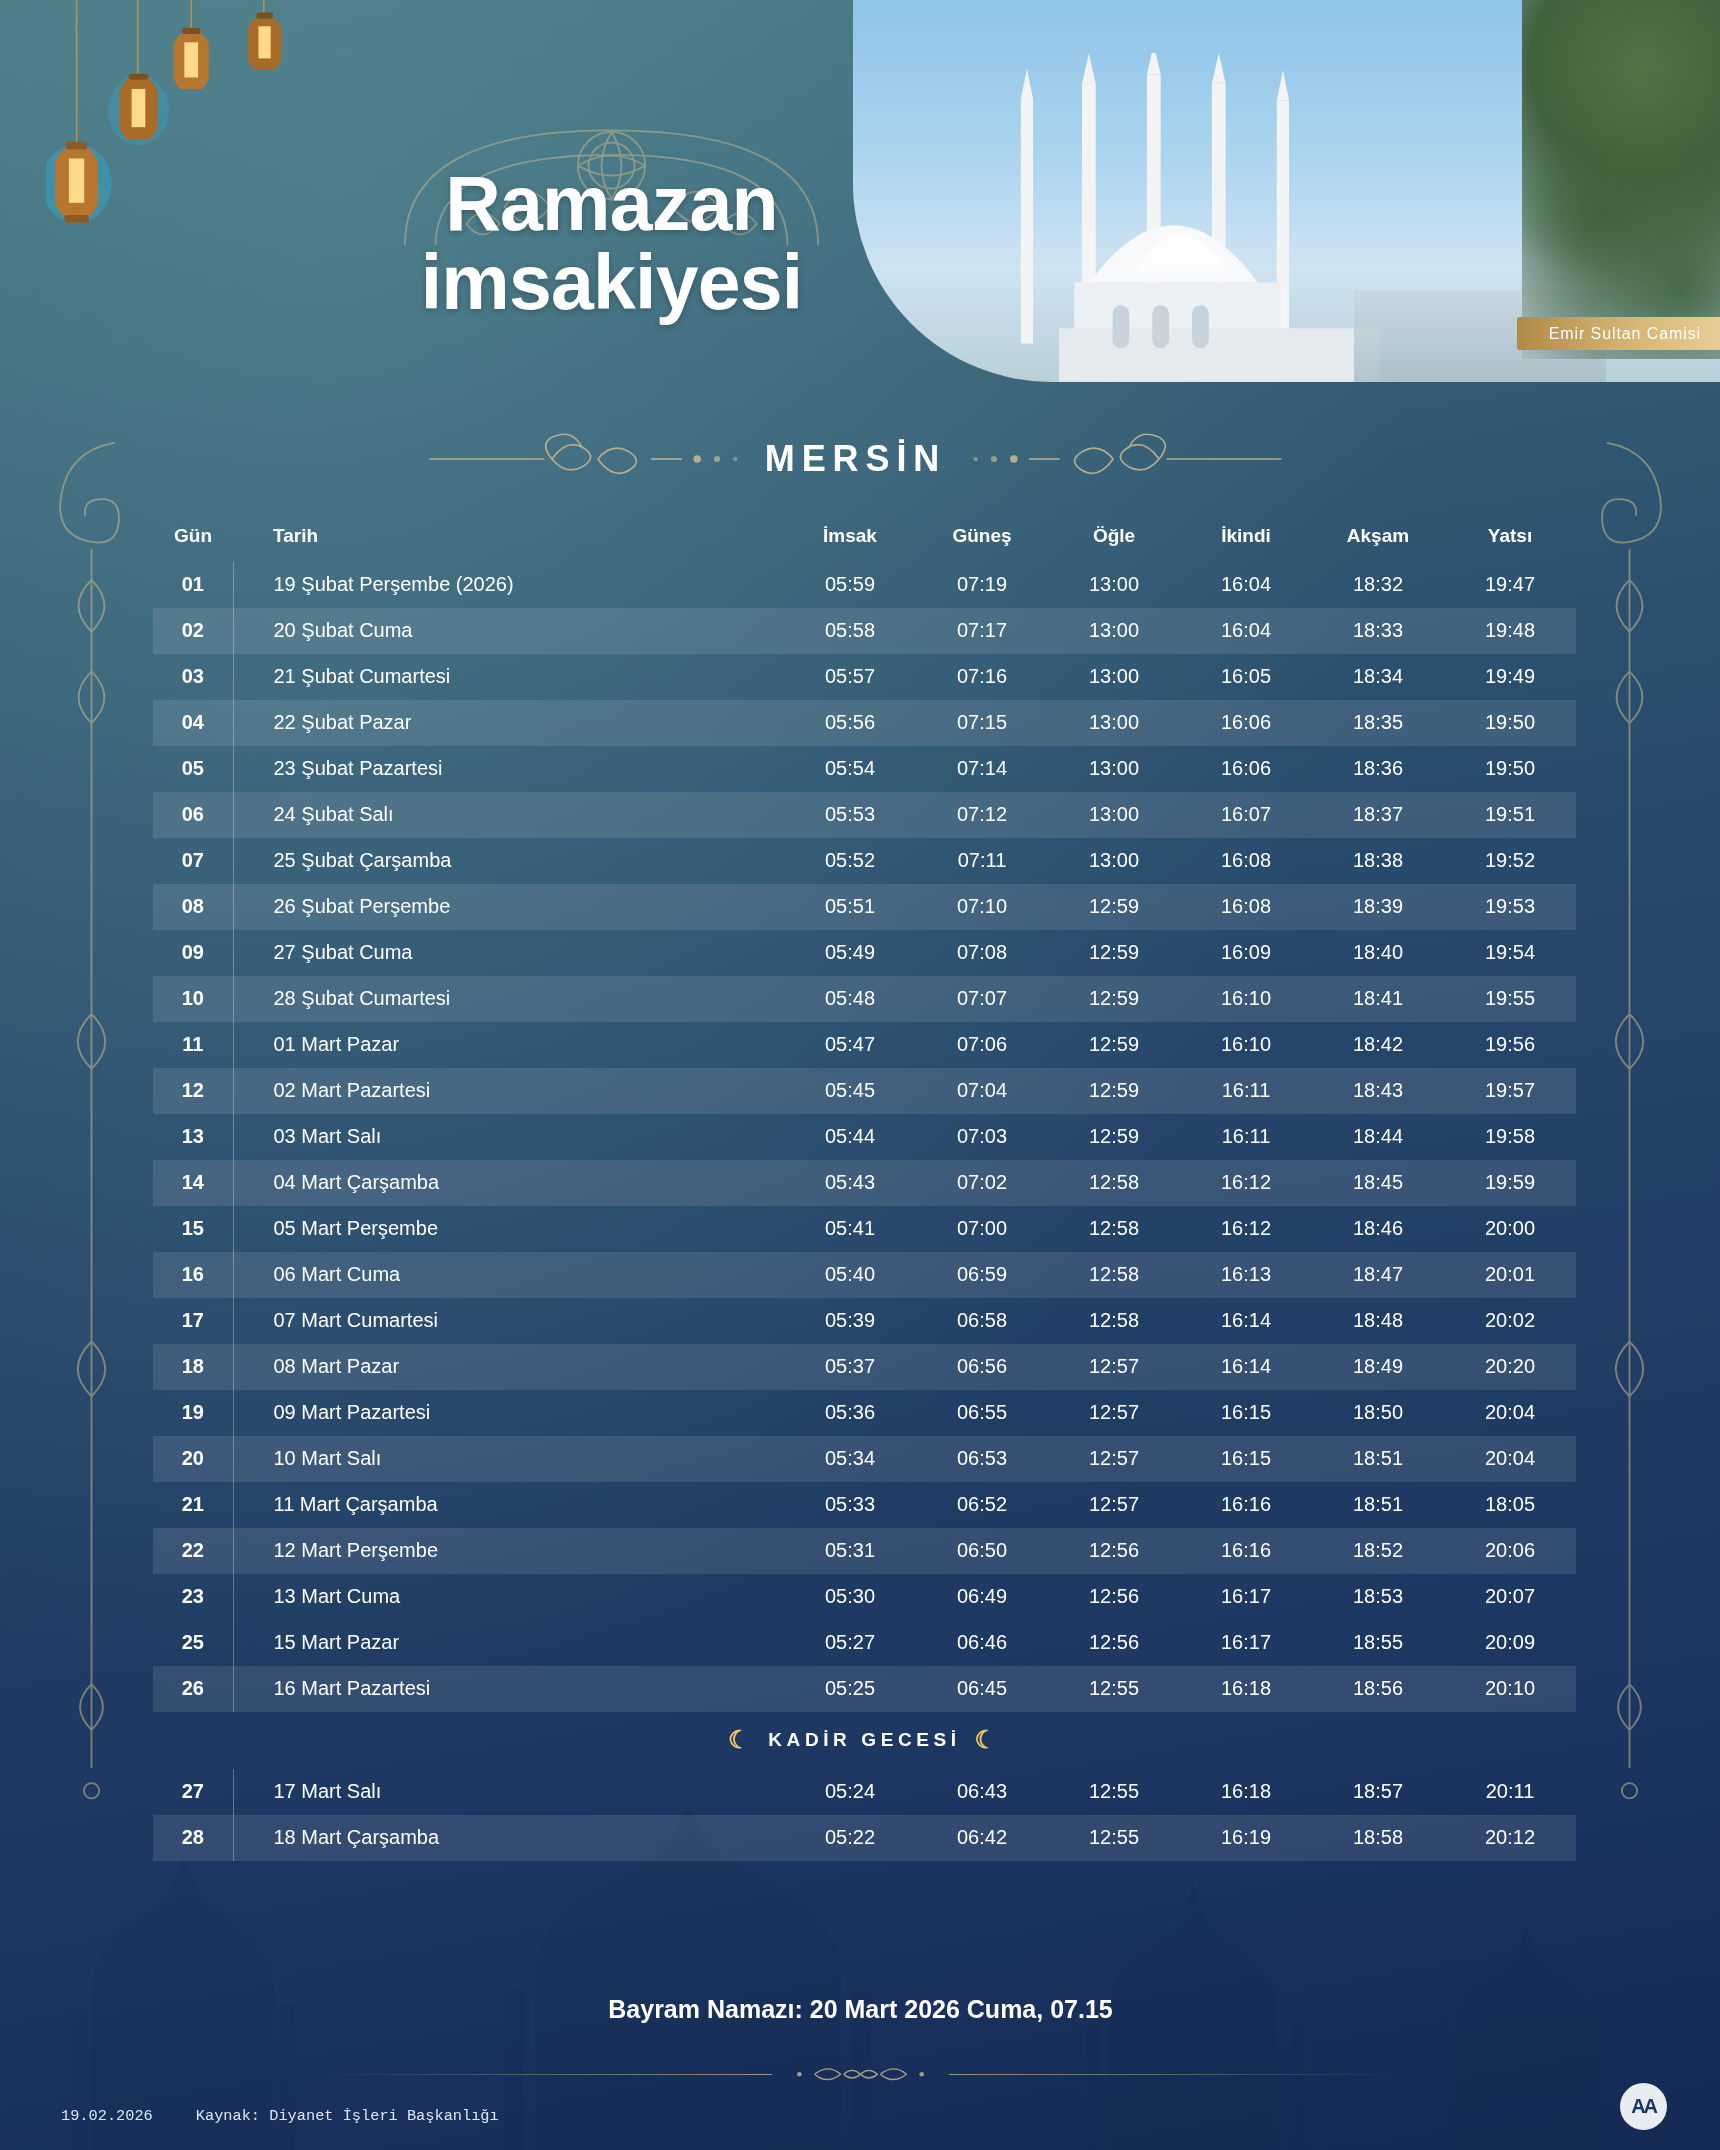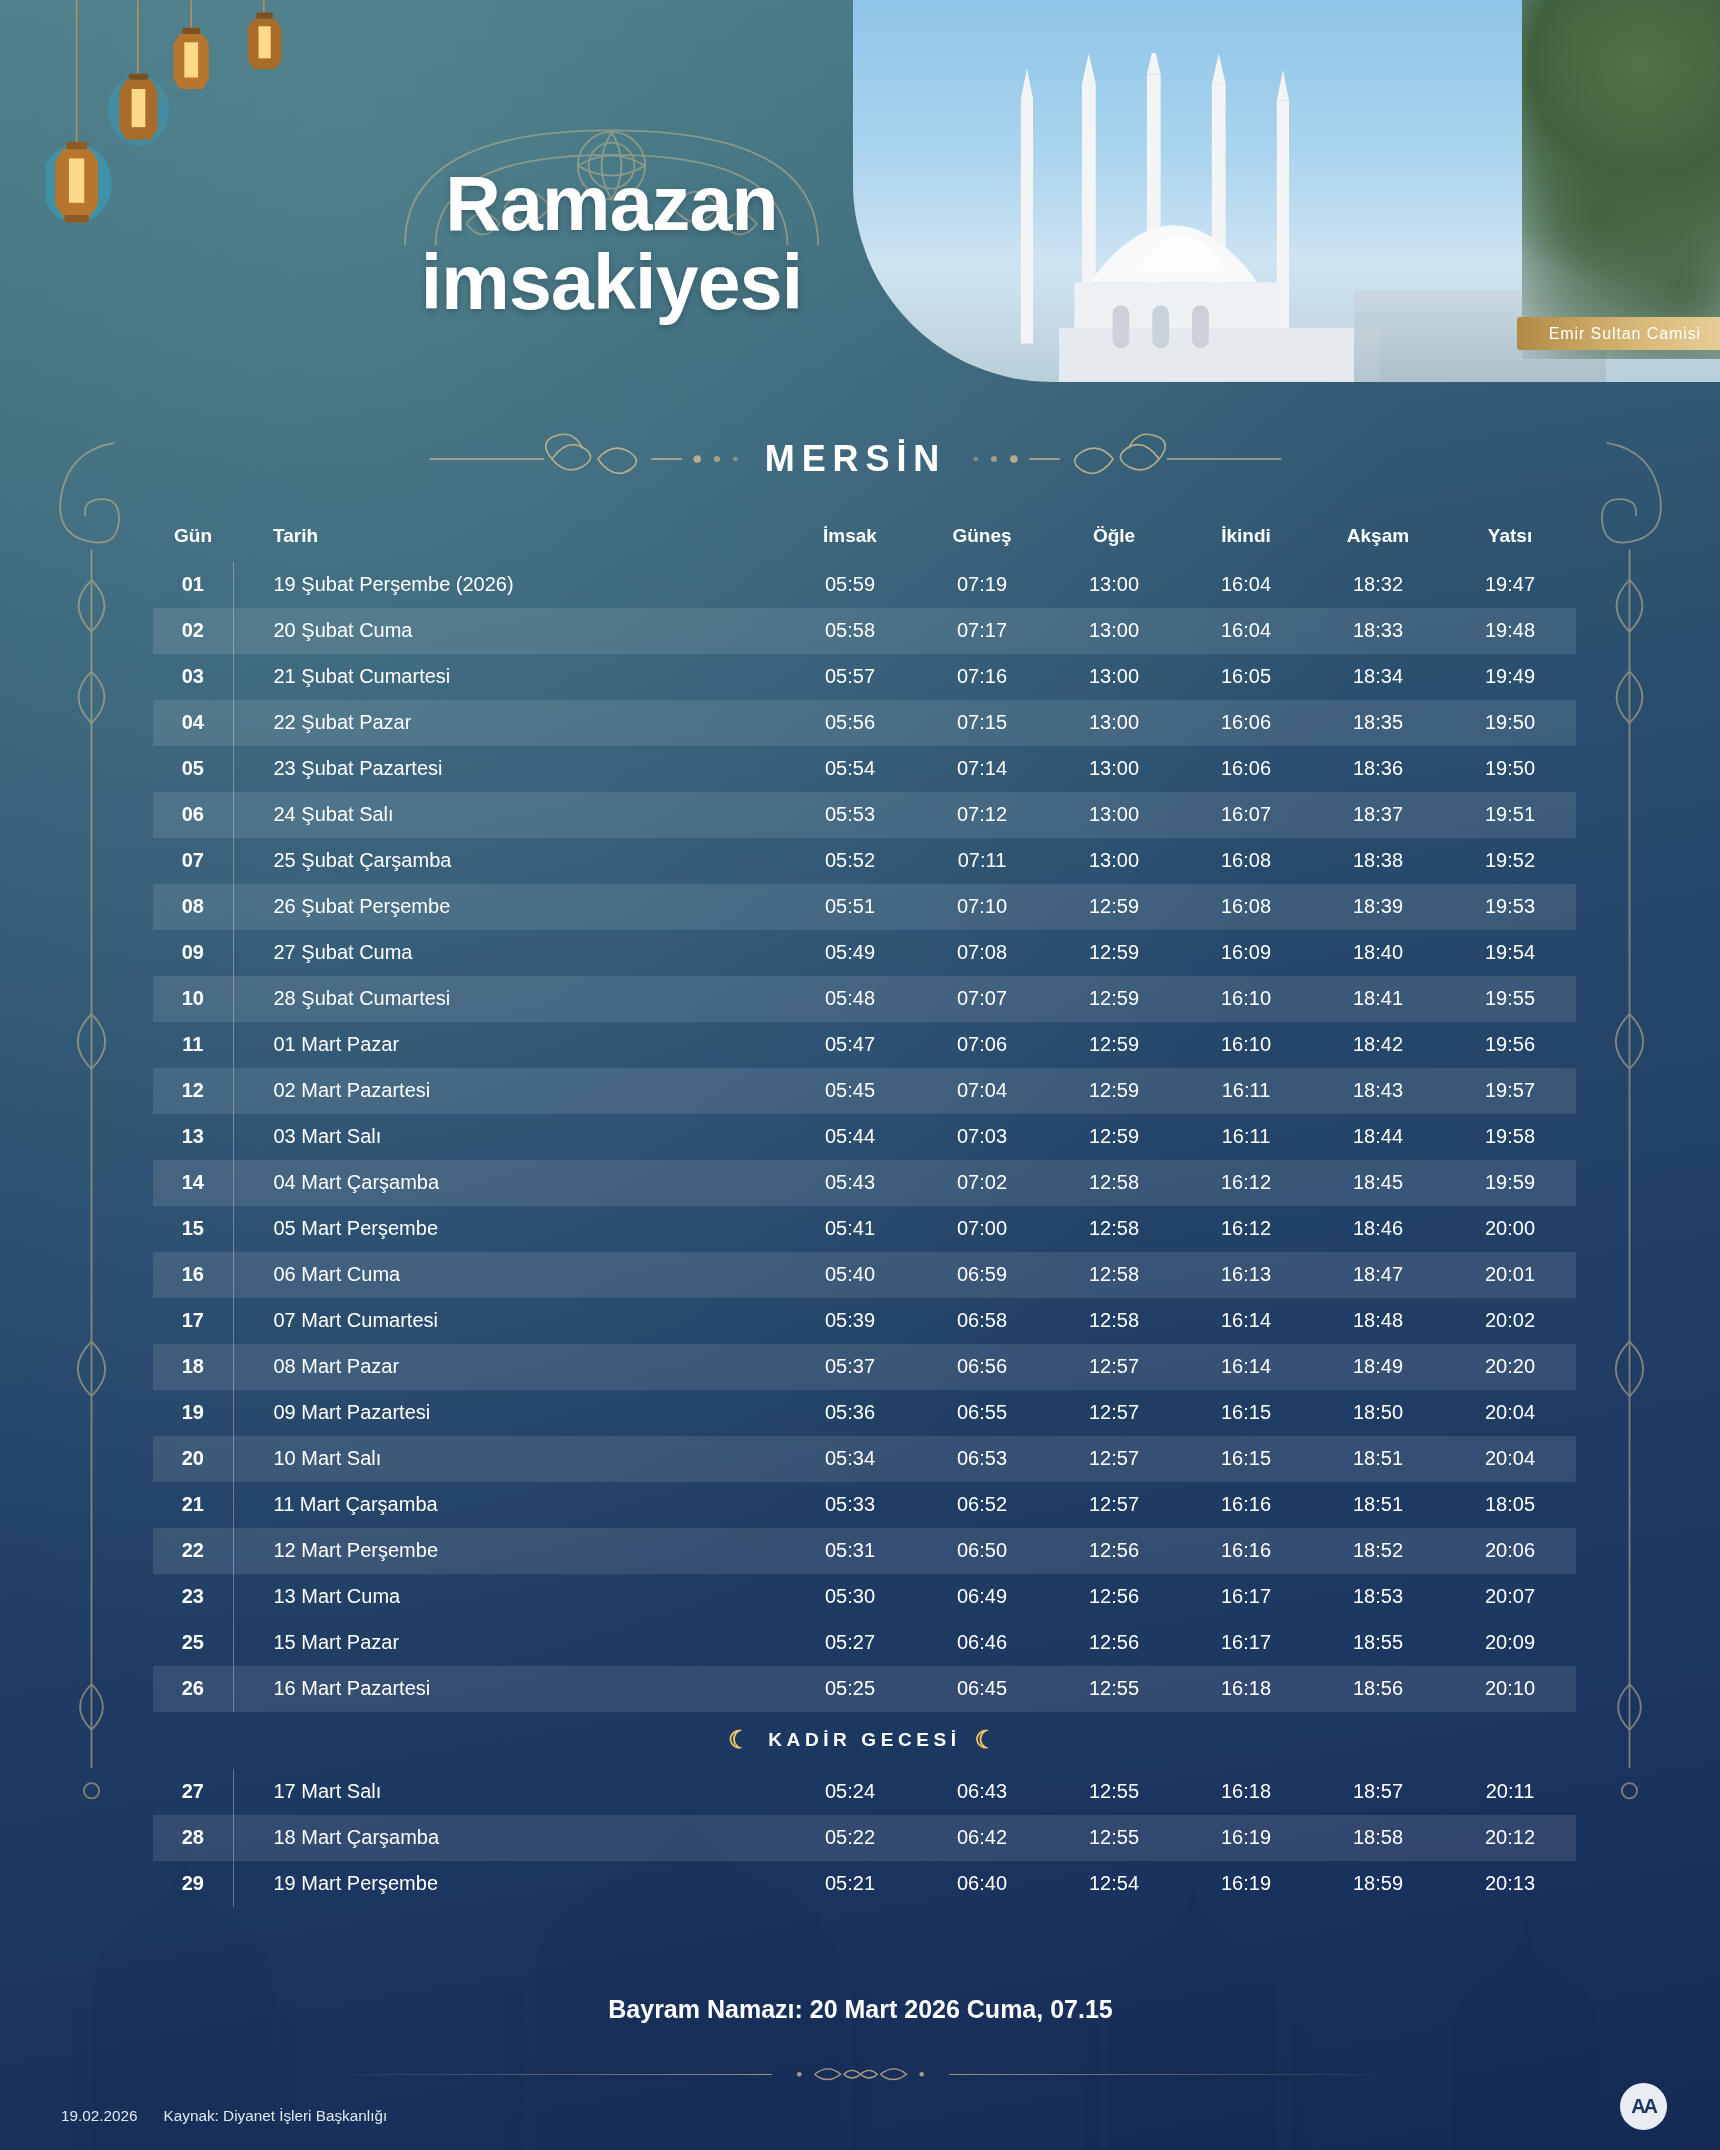--- a/index.html
+++ b/index.html
@@ -209,23 +209,24 @@
     height: 18.4px;
     display: flex; align-items: center; justify-content: center; gap: 12.2px;
     opacity: .8;
     z-index: 4;
   }
   .rule-line { flex: 1; height: 0.8px; background: linear-gradient(to right, rgba(203,185,140,0), rgba(203,185,140,.9)); }
   .rule-line.r { background: linear-gradient(to left, rgba(203,185,140,0), rgba(203,185,140,.9)); }
   .footer {
     position: absolute;
     bottom: 26px; left: 61px; right: 61px;
-    display: flex; align-items: center; gap: 26px;
+    display: flex; align-items: center; gap: 43px;
     font-size: 15.3px; color: #dfe8ef;
     z-index: 5;
+    font-family: Liberation Mono, monospace;
   }
   .aa-logo {
     position: absolute; right: 54px; bottom: 21.4px;
     width: 47px; height: 47px;
     border-radius: 50%;
     background: #e9edf1;
     color: #16355f;
     display: flex; align-items: center; justify-content: center;
     font-size: 20px; font-weight: bold; letter-spacing: -2.3px;
     z-index: 6;
@@ -694,30 +695,20 @@
           <tr class="alt">
             <td class="gun">28</td>
             <td class="tarih">18 Mart Çarşamba</td>
             <td>05:22</td>
             <td>06:42</td>
             <td>12:55</td>
             <td>16:19</td>
             <td>18:58</td>
             <td>20:12</td>
           </tr>
-          <tr>
-            <td class="gun">29</td>
-            <td class="tarih">19 Mart Perşembe</td>
-            <td>05:21</td>
-            <td>06:40</td>
-            <td>12:54</td>
-            <td>16:19</td>
-            <td>18:59</td>
-            <td>20:13</td>
-          </tr>
         </tbody>
     </table>
   </div>
 
   <div class="bayram">Bayram Namazı: 20 Mart 2026 Cuma, 07.15</div>
 
   <div class="footer-rule">
     <div class="rule-line"></div>
     <svg width="153" height="18.4" viewBox="0 0 200 24">
       <g fill="none" stroke="#cbb98c" stroke-width="1.8">

